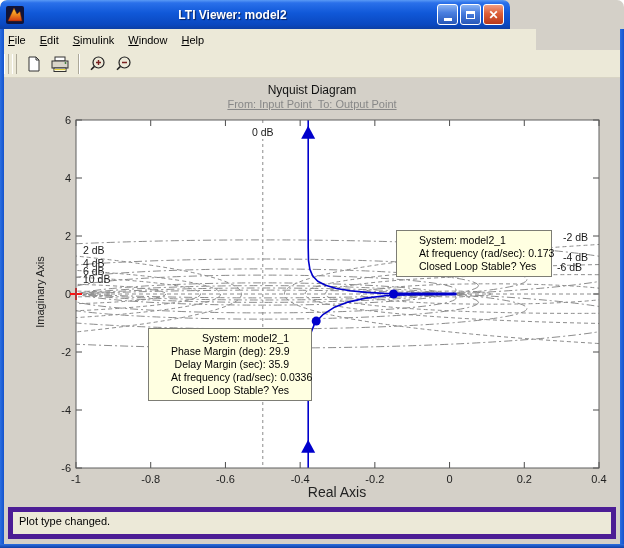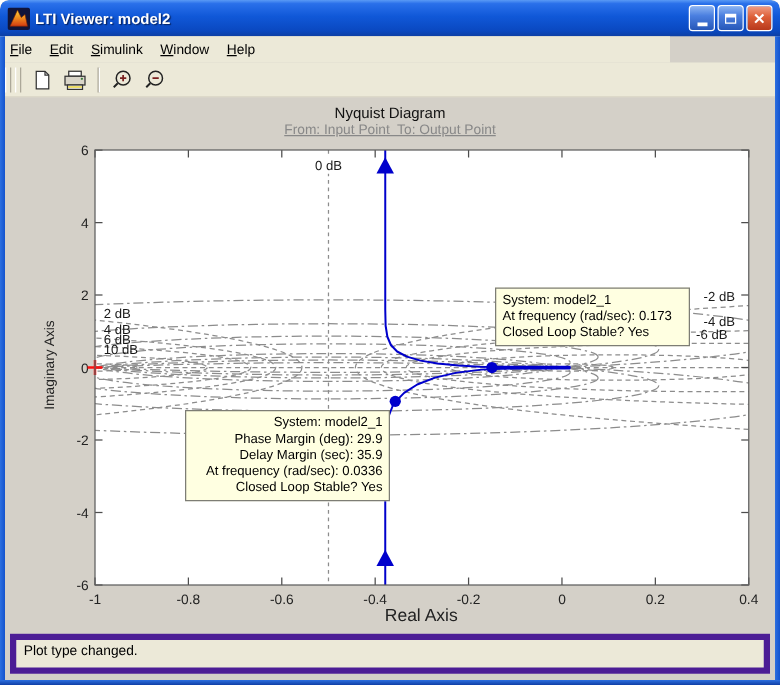--- a/index.html
+++ b/index.html
@@ -1,20 +1,20 @@
 <!DOCTYPE html>
 <html><head>
 <meta charset="utf-8">
 <style>
   html,body{margin:0;padding:0;background:#fff;font-family:"Liberation Sans",sans-serif;}
   .window{position:relative;width:624px;height:548px;overflow:hidden;border-radius:7px 7px 0 0;background:#d4d0c8;}
   
-  .titlebar{position:absolute;left:0;top:0;width:624px;height:29px;
+  .titlebar{position:absolute;left:0;top:0;width:510px;height:29px;
     background:linear-gradient(180deg,#5a9af5 0%,#2a70ea 10%,#1058d8 45%,#0a48c0 85%,#0d3fa4 100%);
-    border-radius:7px 7px 0 0;display:flex;align-items:center;}
+    border-radius:7px 7px 0 0;display:flex;align-items:center;text-align:center;}
   .app-icon{width:18px;height:18px;margin:0 4px 0 6px;flex:0 0 auto;}
   .title-text{color:#fff;font-weight:bold;font-size:12px;text-shadow:1px 1px 1px rgba(0,0,20,.6);flex:1 1 auto;white-space:nowrap;}
   .winbtns{display:flex;gap:2px;margin-right:6px;}
   .winbtn{width:21px;height:21px;border-radius:3px;border:1px solid #fff;box-sizing:border-box;
     display:flex;align-items:center;justify-content:center;color:#fff;font-size:12px;font-weight:bold;line-height:1;}
   .winbtn.blue{background:linear-gradient(180deg,#8cb4f2 0%,#4a7fe0 40%,#2757b8 100%);}
   .winbtn.red{background:linear-gradient(180deg,#f19d83 0%,#dd5f38 45%,#b8391c 100%);}
   .glyph-min{display:block;width:8px;height:3px;background:#fff;margin-top:9px;}
   .glyph-max{display:block;width:9px;height:8px;border:1px solid #fff;border-top:3px solid #fff;box-sizing:border-box;}
   
@@ -30,21 +30,21 @@
   
   .figure{position:absolute;left:0;top:78px;width:624px;height:426px;background:#d4d0c8;}
   .plot-title{position:absolute;left:0;top:5px;width:624px;text-align:center;font-size:12px;color:#111;}
   .plot-subtitle{position:absolute;left:0;top:20px;width:624px;text-align:center;font-size:11px;color:#888;white-space:pre;text-decoration:underline;}
   .xlabel{position:absolute;left:237px;top:406px;width:200px;text-align:center;font-size:14px;color:#222;}
   .ylabel{position:absolute;left:40px;top:214px;width:120px;text-align:center;font-size:11px;color:#222;
     transform:translate(-50%,-50%) rotate(-90deg);}
   .plot-svg{position:absolute;left:0;top:0;}
   
   .dtip{position:absolute;background:#ffffe1;border:1px solid #7d7d75;box-sizing:border-box;
-    font-size:10.5px;line-height:13px;color:#000;padding:3px 5px;white-space:nowrap;}
+    font-size:10.5px;line-height:13px;color:#000;padding:3px 22px;white-space:nowrap;}
   .dtip.gain{left:396px;top:152px;width:156px;text-align:left;}
   .dtip.phase{left:148px;top:250px;width:164px;text-align:right;}
   
   .statusarea{position:absolute;left:0;top:504px;width:624px;height:40px;background:#d4d0c8;}
   .statusbox{position:absolute;left:8px;top:3px;width:608px;height:32px;box-sizing:border-box;
     background:#ece9d8;border:5px solid #4c1d95;font-size:11px;color:#000;padding:3px 6px;}
   
   .wb{position:absolute;background:linear-gradient(90deg,#2c6fe0,#1353ce);z-index:40;}
   .wb.left{left:0;top:29px;width:4px;height:519px;}
   .wb.right{right:0;top:29px;width:4px;height:519px;}

